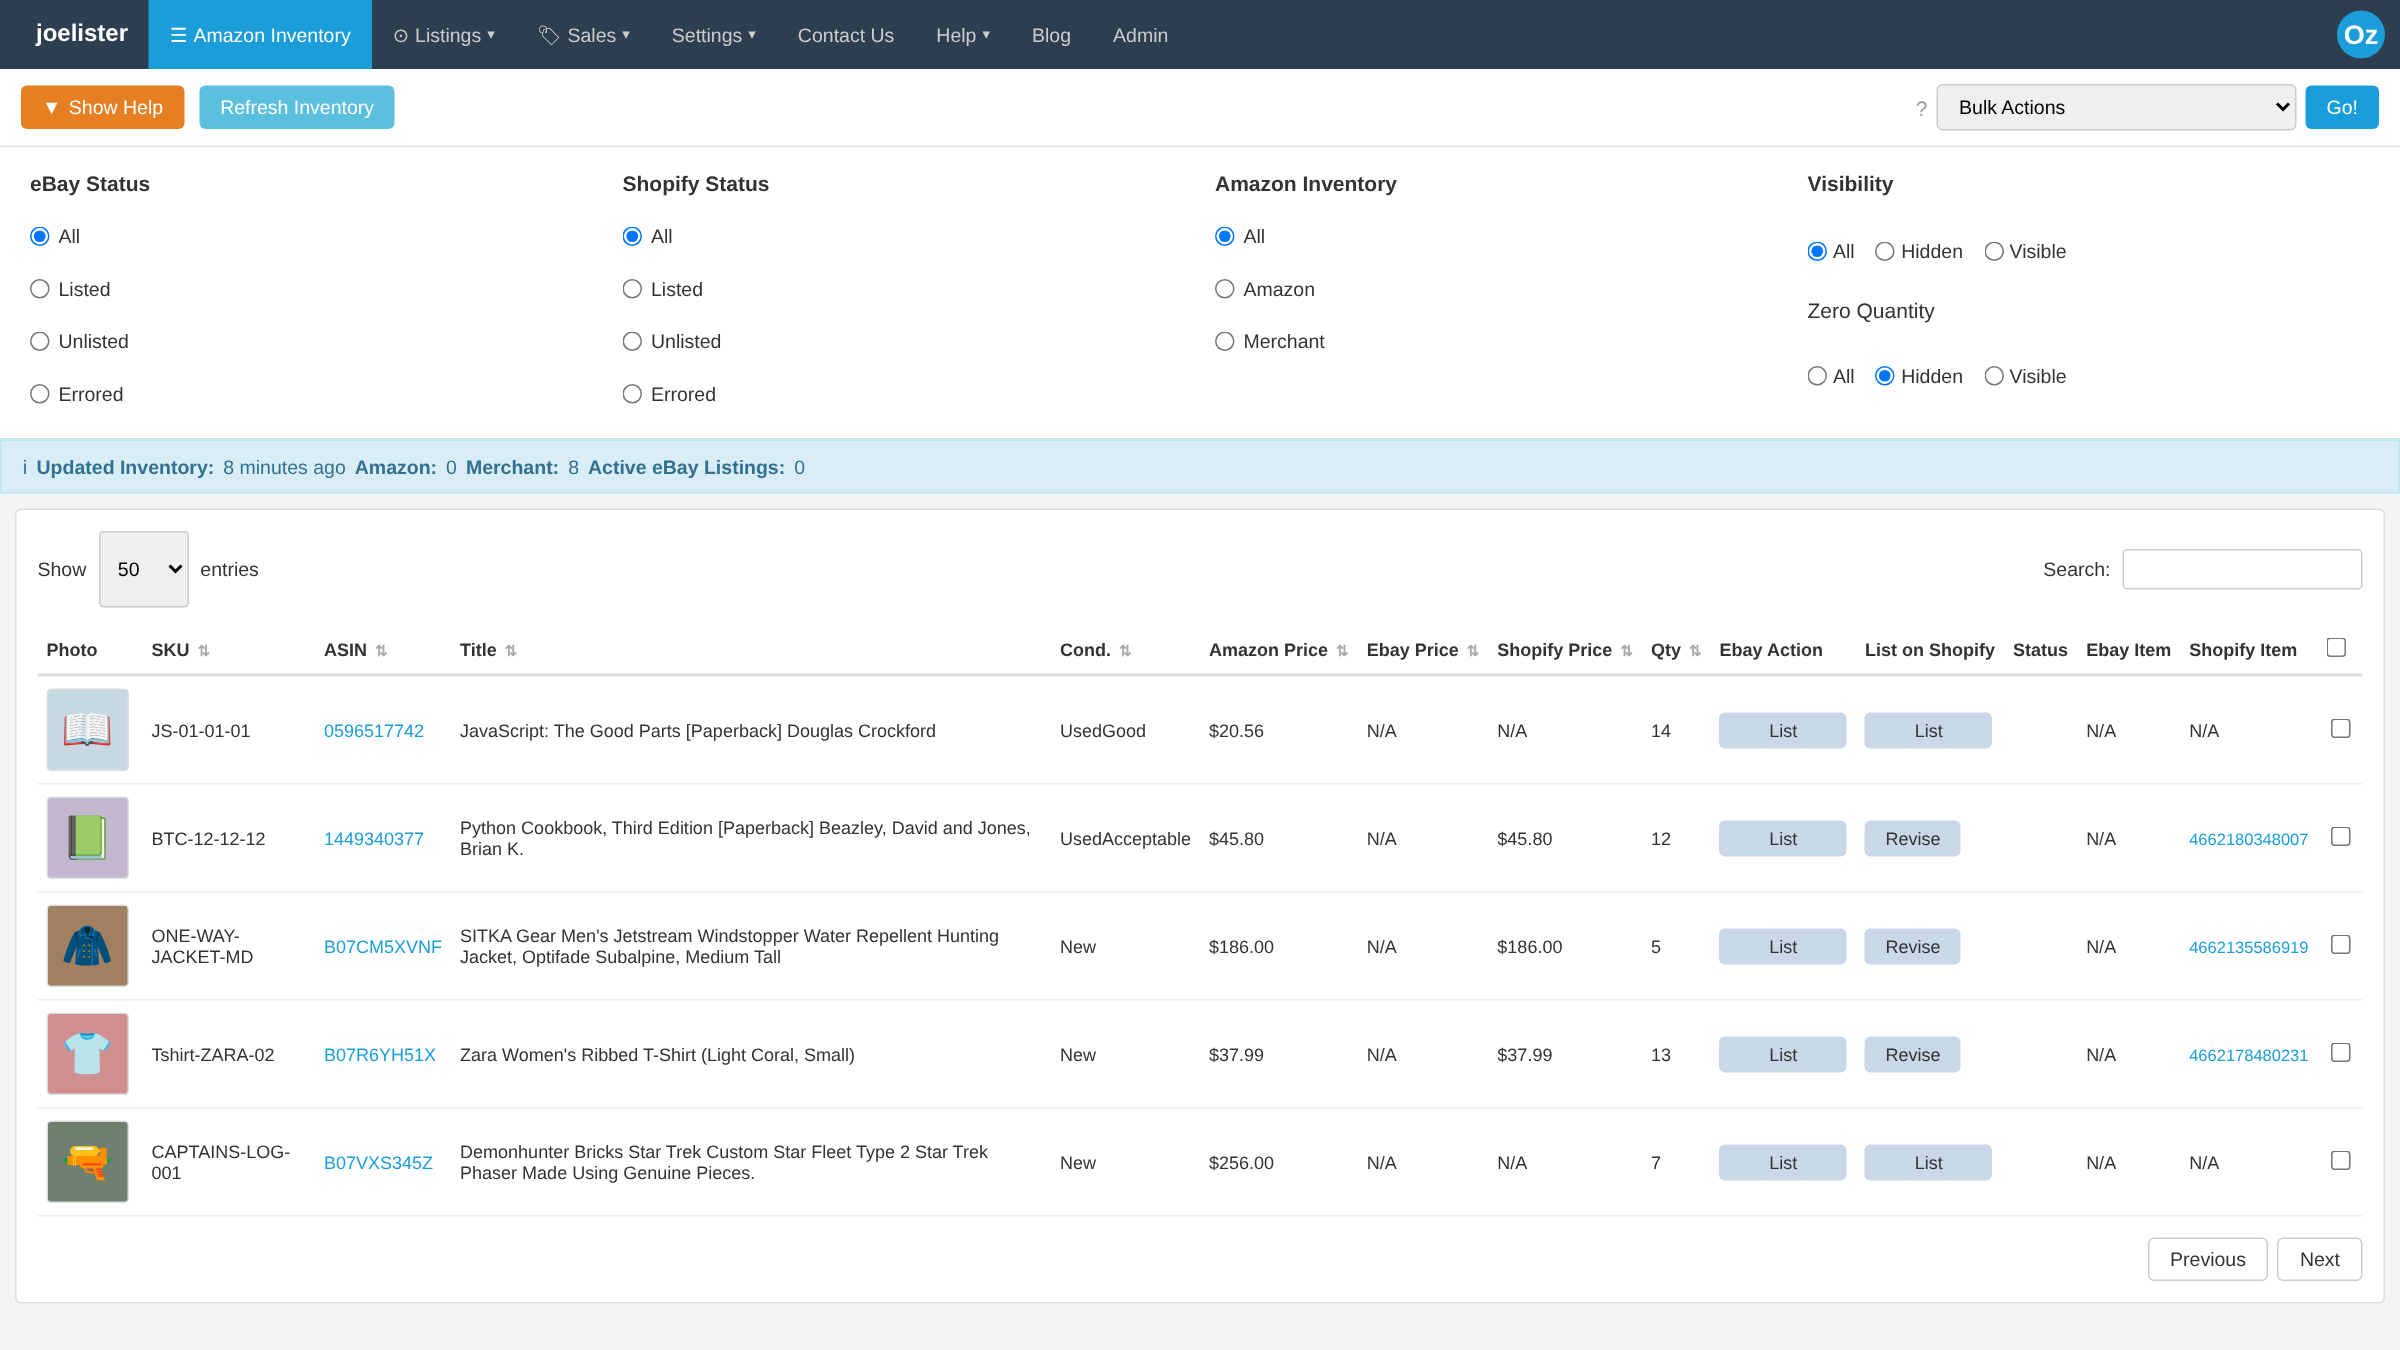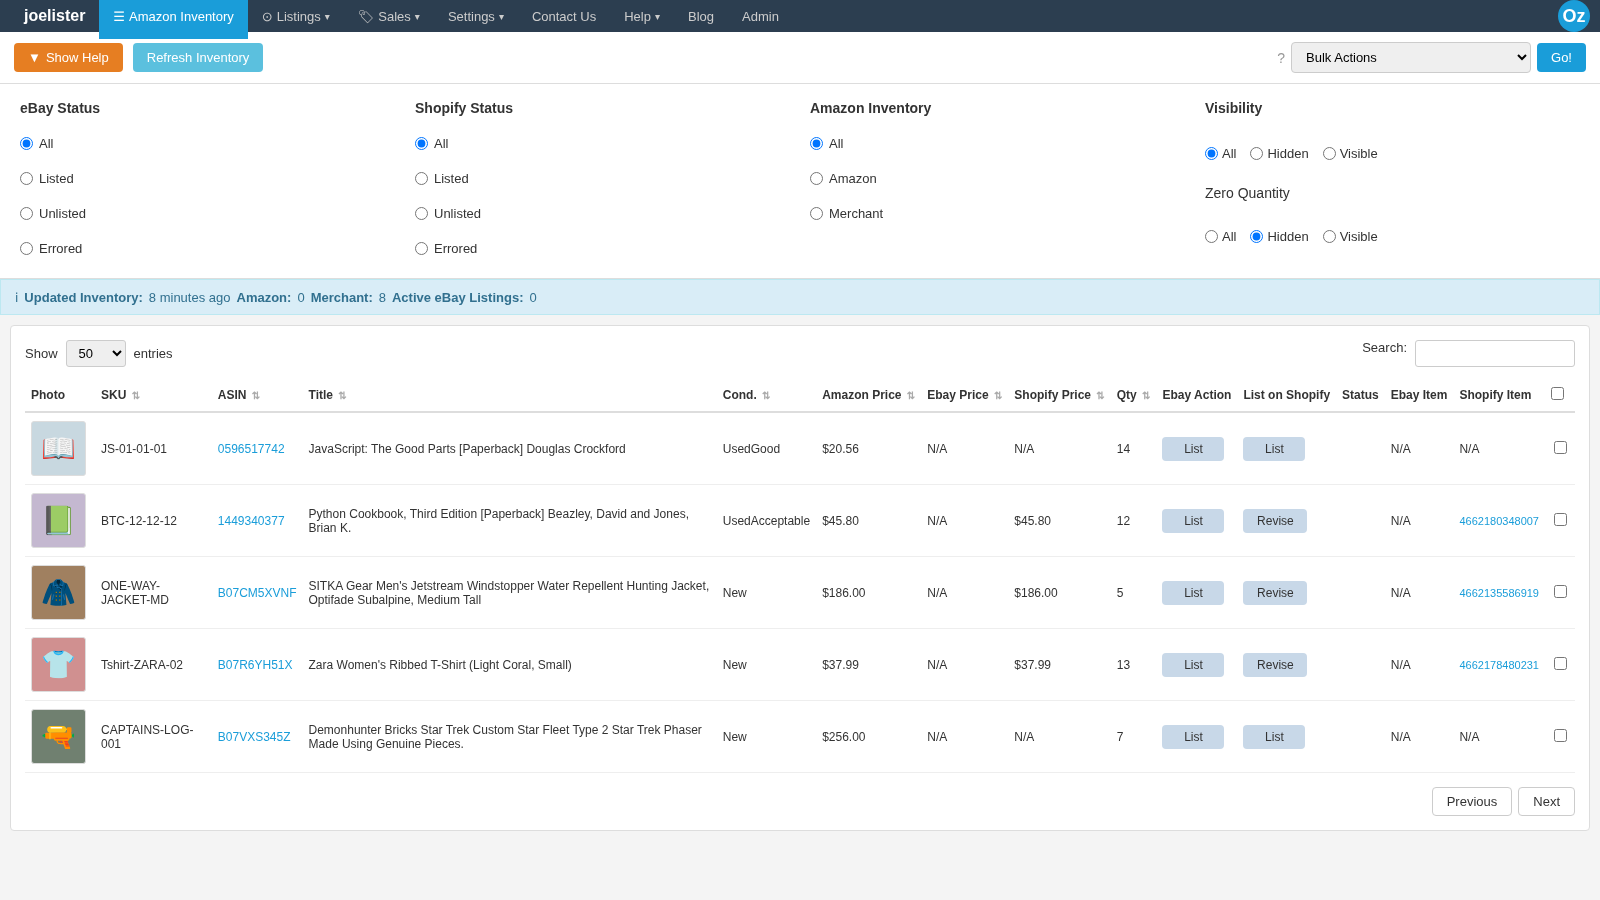--- a/index.html
+++ b/index.html
@@ -1,19 +1,19 @@
 <!DOCTYPE html>
 <html><head>
   <meta charset="utf-8">
   <style>
     * { box-sizing: border-box; margin: 0; padding: 0; }
     body { font-family: Arial, sans-serif; font-size: 13px; background: #f4f4f4; color: #333; }
 
     
-    .navbar { background: #2c3e50; display: flex; align-items: center; height: 32px; padding: 0 10px; gap: 0; }
+    .navbar { background: #2c3e50; display: flex; align-items: center; height: 46px; padding: 0 10px; gap: 0; }
     .nav-brand { color: #fff; font-weight: bold; font-size: 16px; padding: 0 14px; }
     .nav-item { color: #ccc; padding: 0 14px; height: 46px; display: flex; align-items: center; cursor: pointer; font-size: 13px; gap: 4px; white-space: nowrap; }
     .nav-item.active { background: #1a9dd9; color: #fff; }
     .nav-item .arrow { font-size: 10px; }
     .nav-spacer { flex: 1; }
     .nav-avatar { background: #1a9dd9; color: #fff; width: 32px; height: 32px; border-radius: 50%; display: flex; align-items: center; justify-content: center; font-weight: bold; font-size: 18px; cursor: pointer; }
 
     
     .toolbar { background: #fff; padding: 10px 14px; display: flex; align-items: center; gap: 10px; border-bottom: 1px solid #ddd; }
     .btn-help { background: #e67e22; color: #fff; border: none; padding: 7px 14px; border-radius: 4px; cursor: pointer; font-size: 13px; display: flex; align-items: center; gap: 5px; }
@@ -33,35 +33,35 @@
     .subsection-title { font-size: 14px; font-weight: normal; margin-bottom: 8px; margin-top: 18px; }
 
     
     .info-bar { background: #d9edf7; border: 1px solid #bce8f1; color: #31708f; padding: 8px 14px; font-size: 13px; display: flex; align-items: center; gap: 6px; }
     .info-bar strong { font-weight: bold; }
 
     
     .table-section { background: #fff; margin: 10px; border: 1px solid #ddd; border-radius: 4px; padding: 14px; }
     .table-controls { display: flex; align-items: center; gap: 8px; margin-bottom: 12px; }
     .table-controls label { font-size: 13px; }
-    .entries-select { padding: 4px 8px; border: 1px solid #ccc; border-radius: 3px; font-size: 13px; }
-    .search-right { margin-left: auto; display: flex; align-items: flex-start; gap: 8px; font-size: 13px; }
+    .entries-select { padding: 16px 8px; border: 1px solid #ccc; border-radius: 3px; font-size: 13px; }
+    .search-right { margin-left: auto; display: flex; align-items: center; gap: 8px; font-size: 13px; }
     .search-input { padding: 5px 8px; border: 1px solid #ccc; border-radius: 3px; font-size: 13px; width: 160px; }
 
     
     table { width: 100%; border-collapse: collapse; font-size: 12px; }
     thead tr { border-bottom: 2px solid #ddd; }
     thead th { padding: 8px 6px; text-align: left; font-weight: bold; font-size: 12px; color: #333; white-space: nowrap; position: relative; }
     thead th .sort-icon { color: #aaa; font-size: 10px; margin-left: 2px; }
     tbody tr { border-bottom: 1px solid #eee; }
     tbody td { padding: 8px 6px; vertical-align: middle; font-size: 12px; }
     .photo-cell { width: 70px; }
     .photo-thumb { width: 55px; height: 55px; background: #eee; border: 1px solid #ddd; display: flex; align-items: center; justify-content: center; overflow: hidden; border-radius: 3px; }
     .asin-link { color: #1a9dd9; text-decoration: none; cursor: pointer; }
-    .btn-list { background: #c8d8e8; color: #333; border: none; padding: 5px 12px; border-radius: 4px; cursor: pointer; font-size: 12px; width: 62px; }
+    .btn-list { background: #c8d8e8; color: #333; border: none; padding: 5px 12px; border-radius: 4px; cursor: pointer; font-size: 12px; width: 85px; }
     .btn-revise { background: #c8d8e8; color: #333; border: none; padding: 5px 12px; border-radius: 4px; cursor: pointer; font-size: 12px; width: 64px; }
     .shopify-link { color: #1a9dd9; text-decoration: none; cursor: pointer; font-size: 11px; }
     .check-col { width: 30px; text-align: center; }
 
     
     .pagination { display: flex; justify-content: flex-end; gap: 6px; margin-top: 14px; }
     .btn-page { background: #fff; border: 1px solid #ccc; padding: 6px 14px; border-radius: 4px; cursor: pointer; font-size: 13px; color: #333; }
   </style>
 </head>
 <body>

